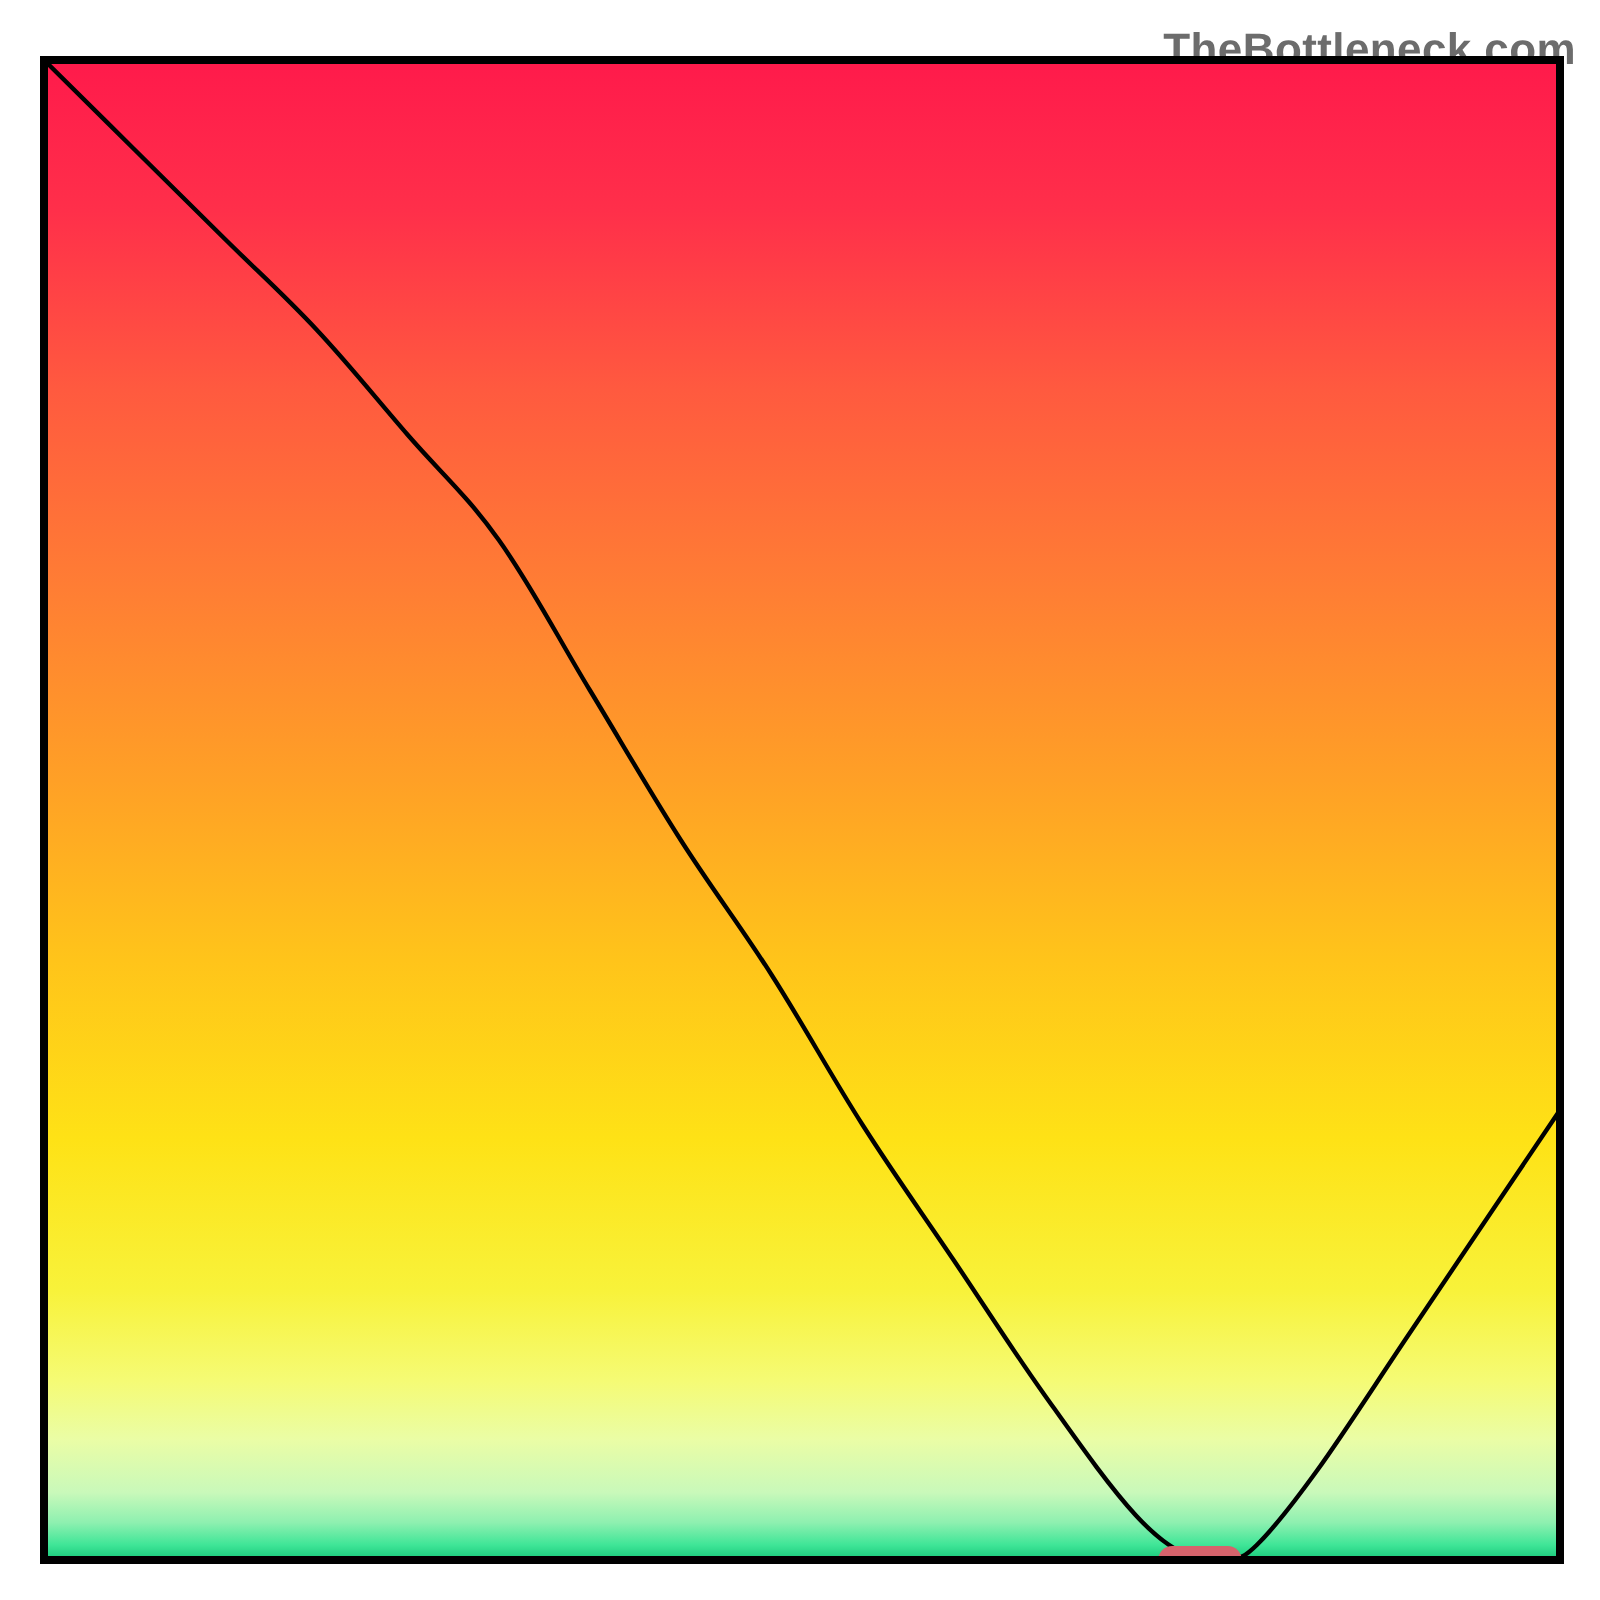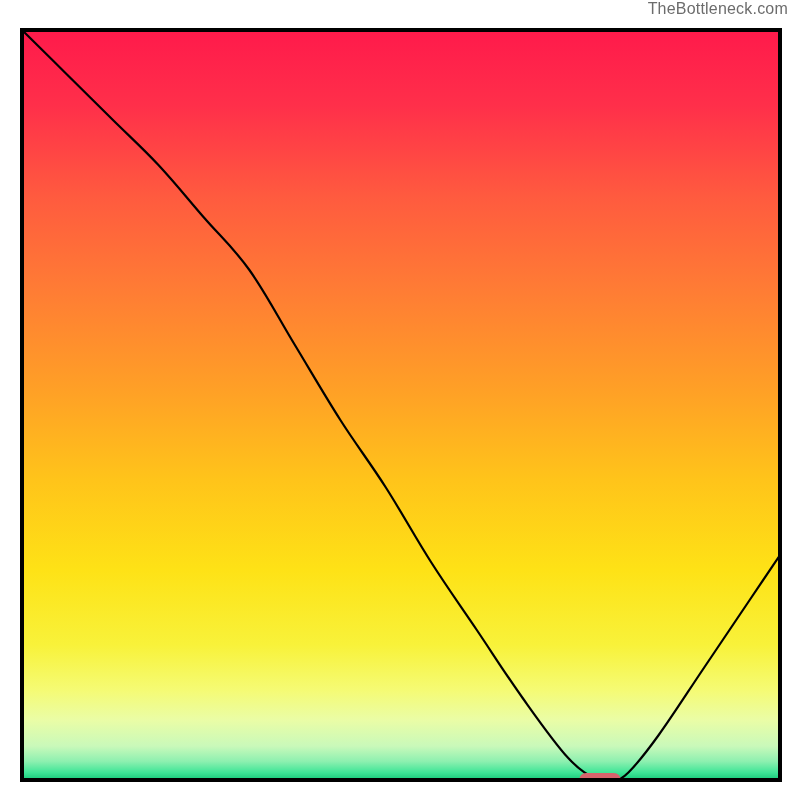--- a/index.html
+++ b/index.html
@@ -10,24 +10,24 @@
     background: #ffffff;
     font-family: Arial, Helvetica, sans-serif;
   }
   .container {
     position: relative;
     width: 800px;
     height: 800px;
   }
   .watermark {
     position: absolute;
-    top: 0;
+    top: 12px;
     right: 12px;
-    font-size: 16px;
-    font-weight: 400;
+    font-size: 22px;
+    font-weight: 700;
     color: #6c6c6c;
     letter-spacing: 0.2px;
   }
   svg {
     position: absolute;
     top: 0;
     left: 0;
   }
 </style>
 </head>

